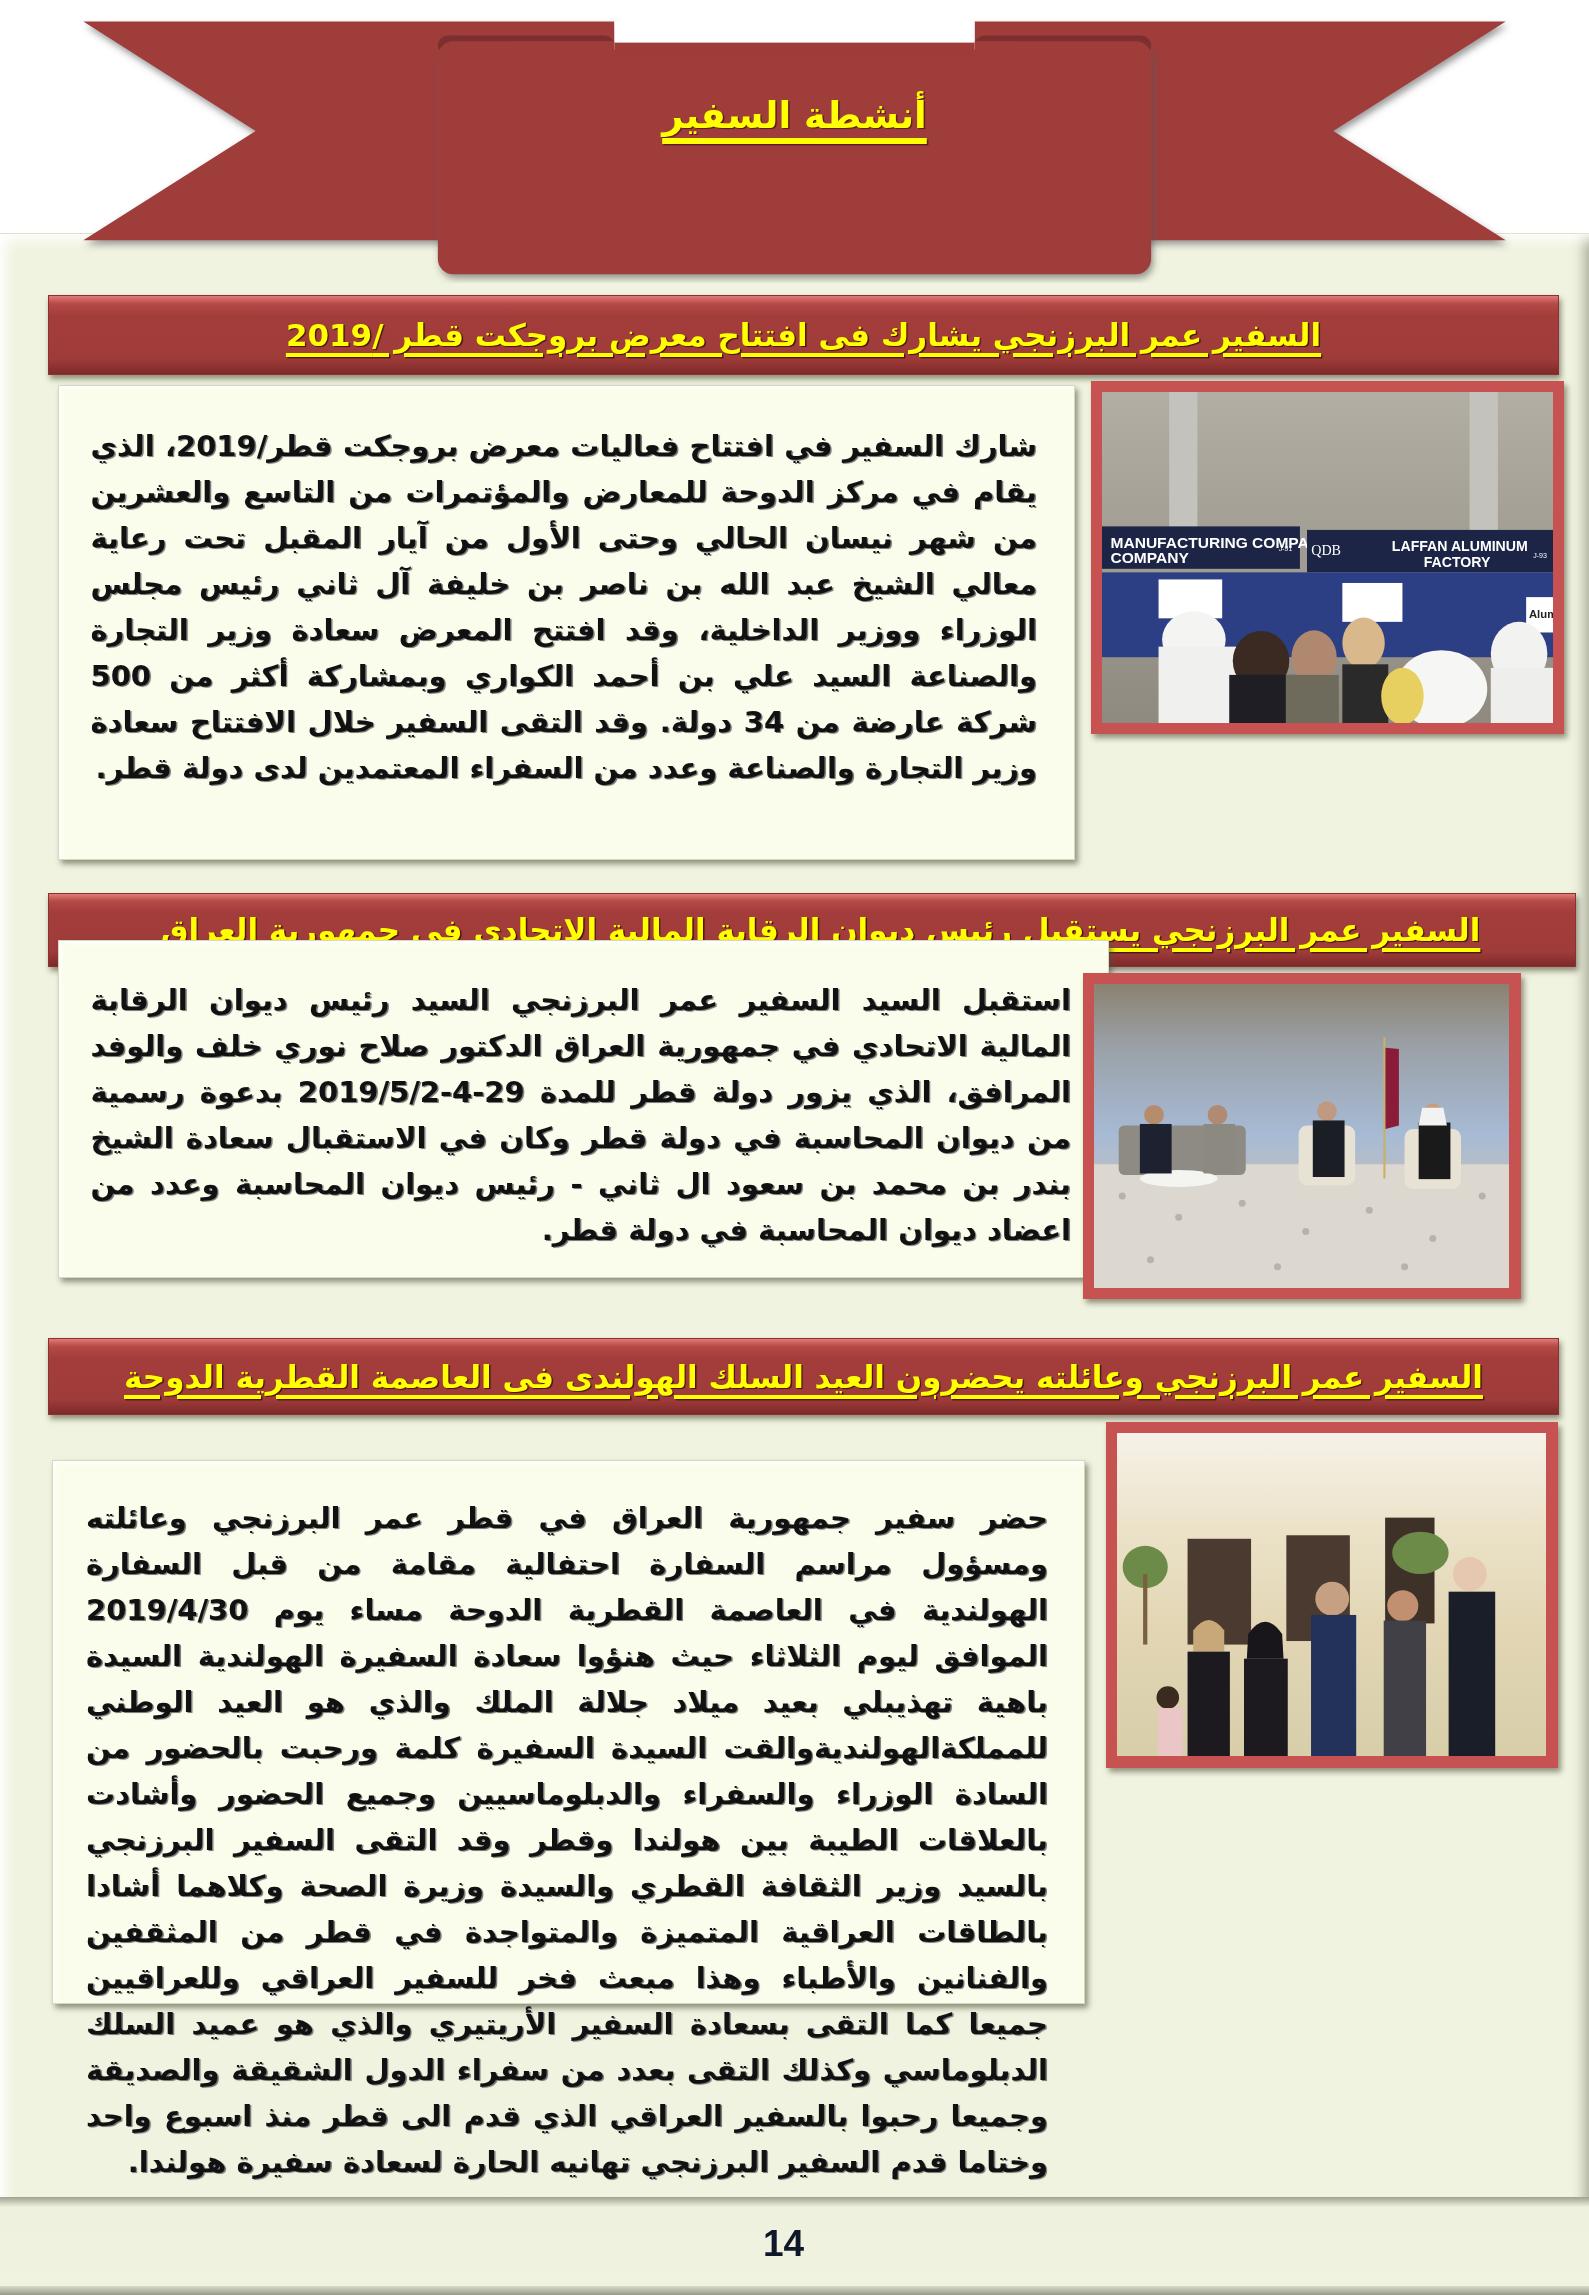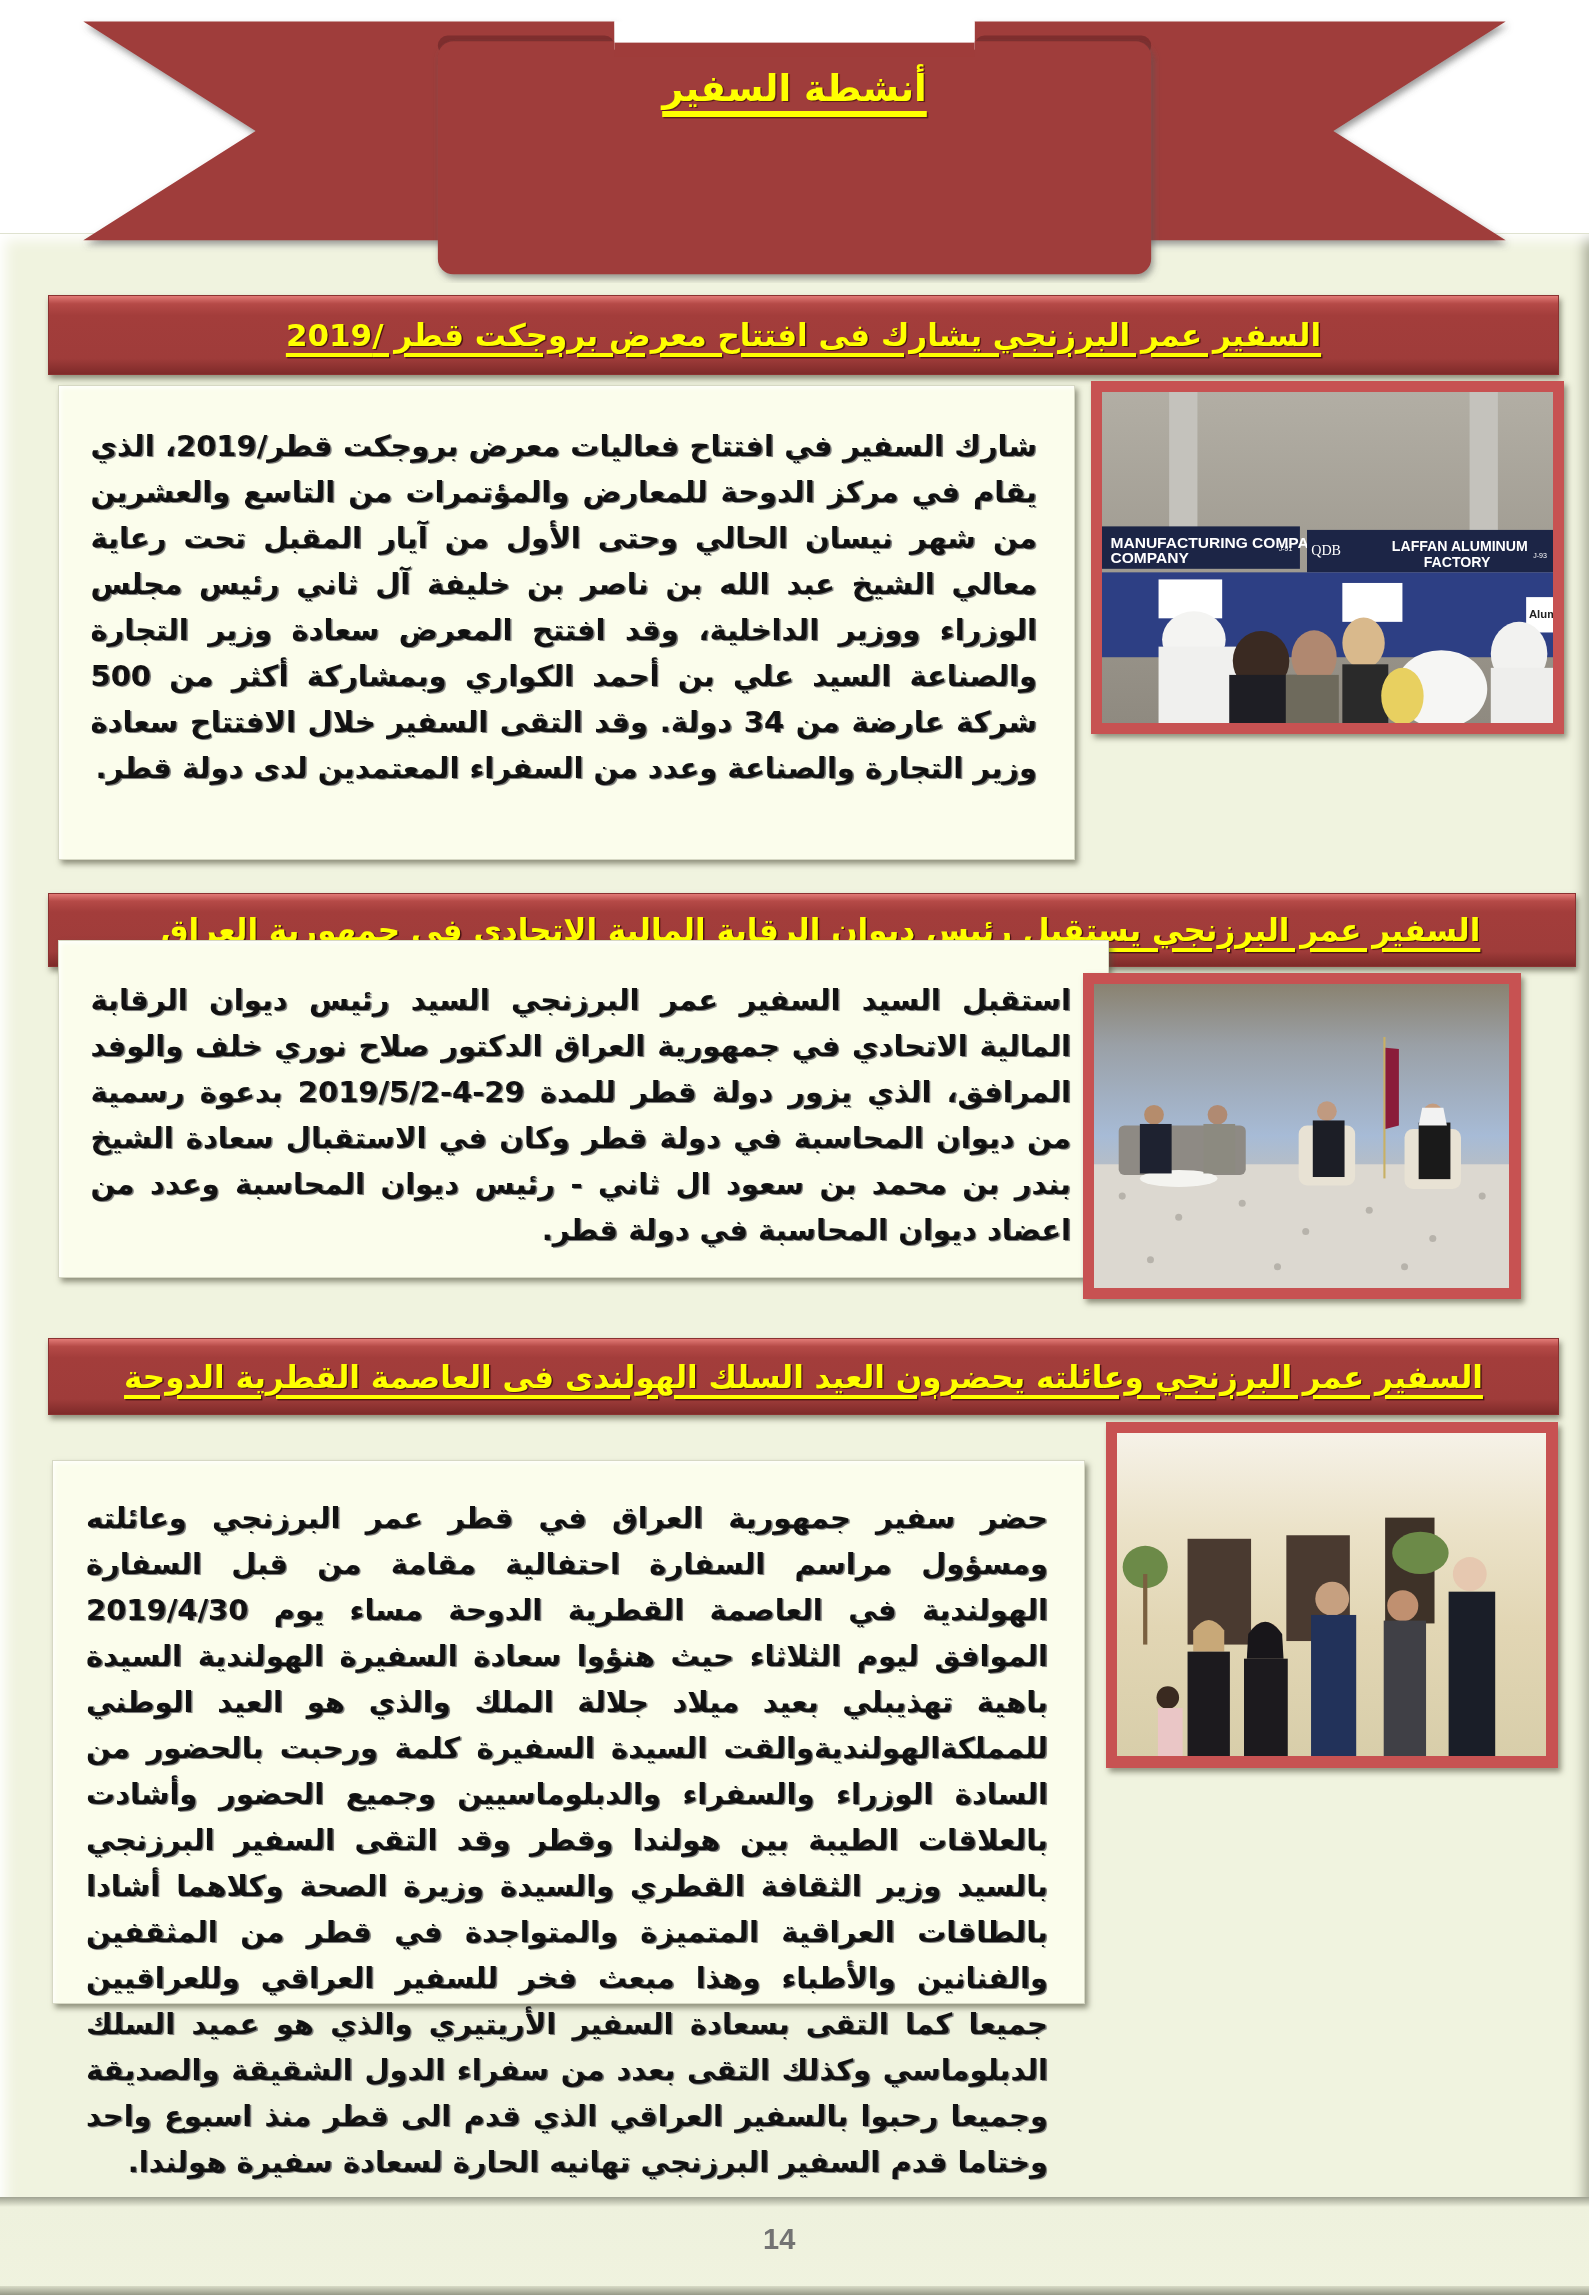--- a/index.html
+++ b/index.html
@@ -16,20 +16,21 @@
   }
   
   .ribbon { position: absolute; left: 0; top: 0; width: 1589px; height: 283px; }
   .ribbon svg { position: absolute; left: 0; top: 0; }
   .ribbon-title {
     position: absolute; left: 0; right: 0; text-align: center; direction: rtl;
     color: #ffff00; font-weight: bold; text-decoration: underline;
     text-decoration-thickness: 5.7px; text-underline-offset: 10px;
     font-family: "DejaVu Sans", sans-serif;
     text-shadow: 1.4px 1.4px 0.7px #5a1c1c;
+    margin-top: 27px;
   }
   .ribbon-title.line1 { top: 67px; font-size: 37px; }
   .ribbon-title.line2 { top: 159px; font-size: 38px; }
 
   
   .section-header {
     position: absolute; left: 48px; width: 1509px; height: 78px;
     background: linear-gradient(to bottom, #e27a76 0%, #b54a47 10%, #a33d3b 25%, #9f3c3a 80%, #7e2a29 100%);
     box-shadow: 2.1px 4.2px 5.7px rgba(60,60,40,0.55);
     display: flex; align-items: center; justify-content: center;
@@ -59,22 +60,22 @@
   }
 
   
   .photo-frame {
     position: absolute; background: #c75252; box-sizing: border-box;
     padding: 11.3px; box-shadow: 2.8px 4.2px 5.7px rgba(80,80,60,0.6);
   }
   .photo { width: 100%; height: 100%; position: relative; overflow: hidden; }
 
   .page-number {
-    position: absolute; left: 763px; top: 2223px; font-size: 29px; font-weight: bold;
-    font-family: "Liberation Sans", sans-serif; color: #737373;
+    position: absolute; left: 763px; top: 2223px; font-size: 37px; font-weight: bold;
+    font-family: "Liberation Sans", sans-serif; color: #0f172a;
   }
   .bottom-band {
     position: absolute; left: 0; top: 2197px; width: 1589px; height: 99px;
     background: linear-gradient(to bottom, #9fa291 0px, #eef1dd 10px, #f0f3df 100%);
   }
   .bottom-line {
     position: absolute; left: 0; top: 2286px; width: 1589px; height: 10px;
     background: linear-gradient(to bottom, #d9dcc7, #8e9180);
   }
 </style>

